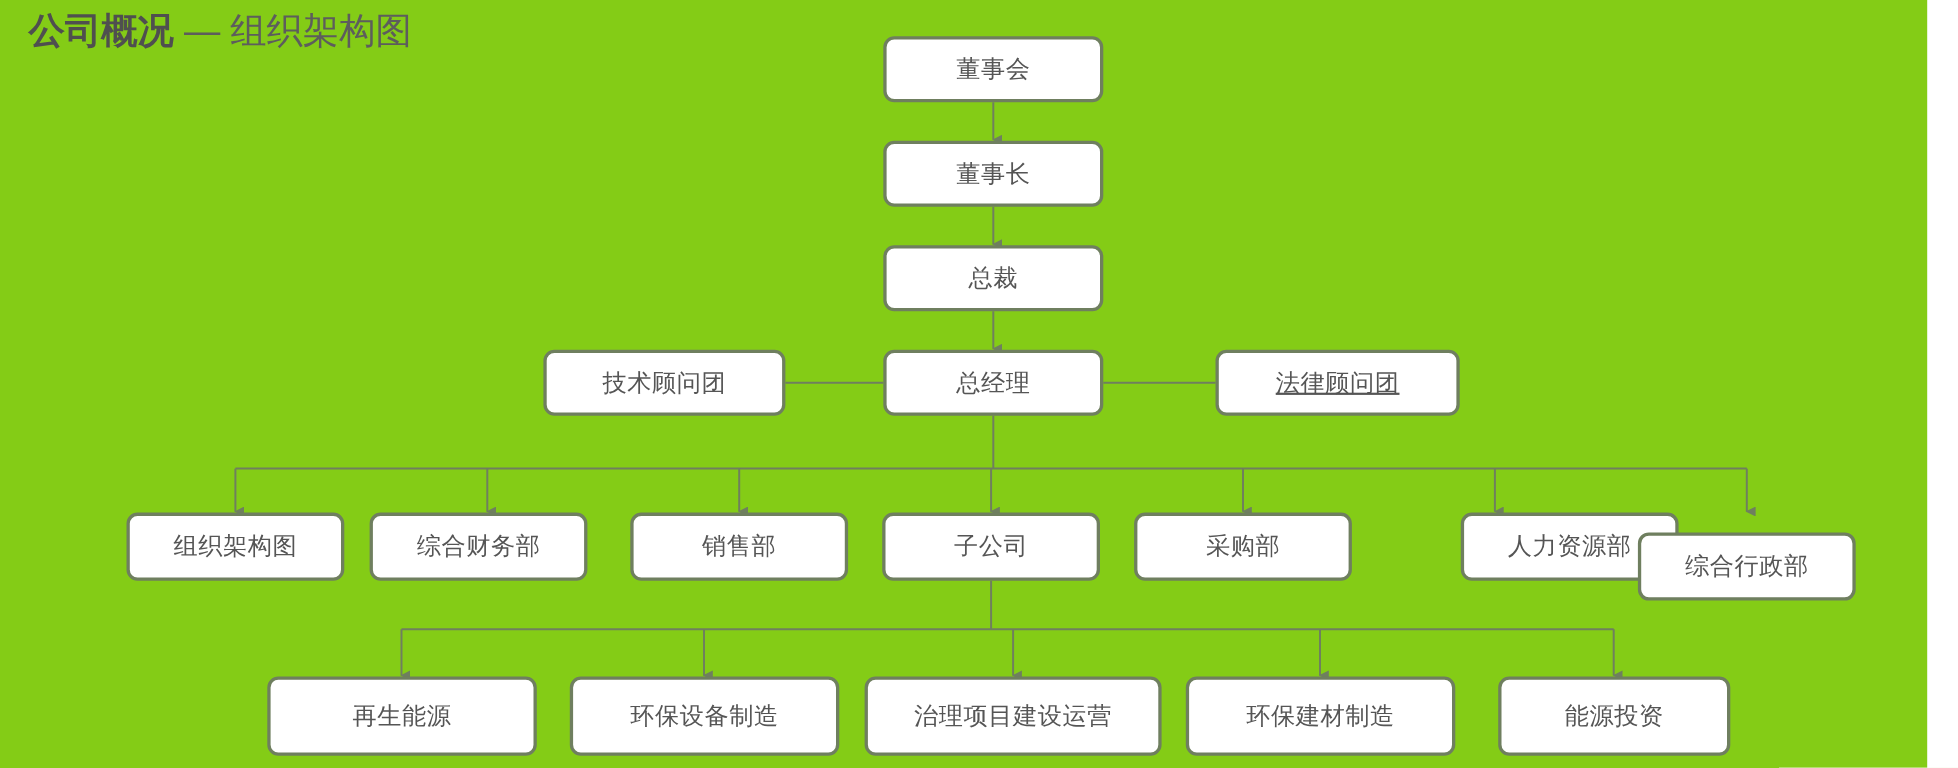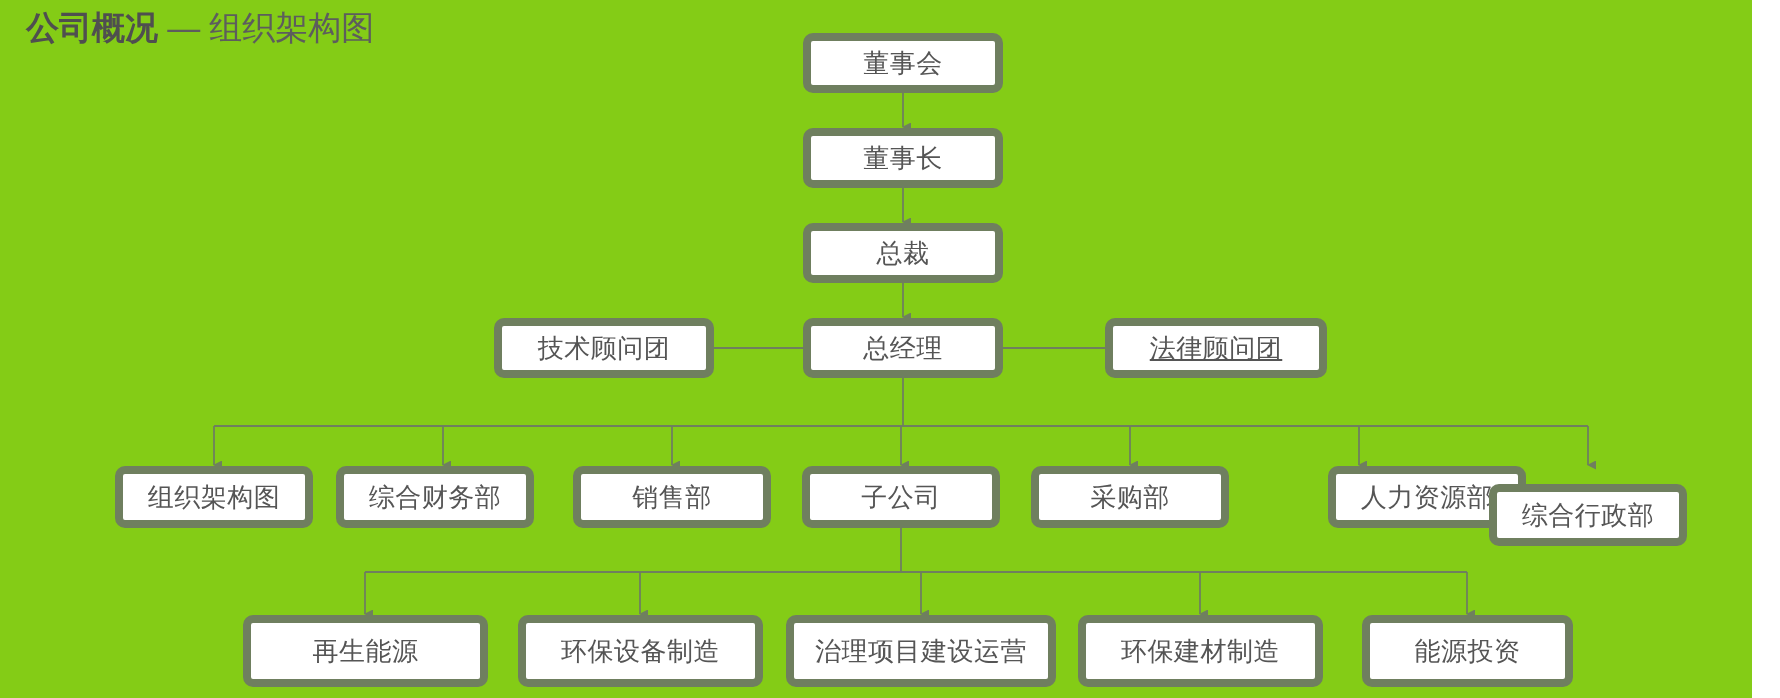--- a/index.html
+++ b/index.html
@@ -36,25 +36,25 @@
     position: absolute;
     left: 0;
     top: 0;
     width: 1780px;
     height: 698px;
     pointer-events: none;
   }
   .node {
     position: absolute;
     box-sizing: border-box;
-    border: 8px solid #84cc16;
+    border: 3px solid #84cc16;
     border-radius: 10px;
     background: #ffffff;
     color: #555555;
-    font-size: 26px;
+    font-size: 22px;
     display: flex;
     align-items: center;
     justify-content: center;
     text-align: center;
     white-space: nowrap;
     letter-spacing: 0.5px;
   }
 </style>
 </head>
 <body>

